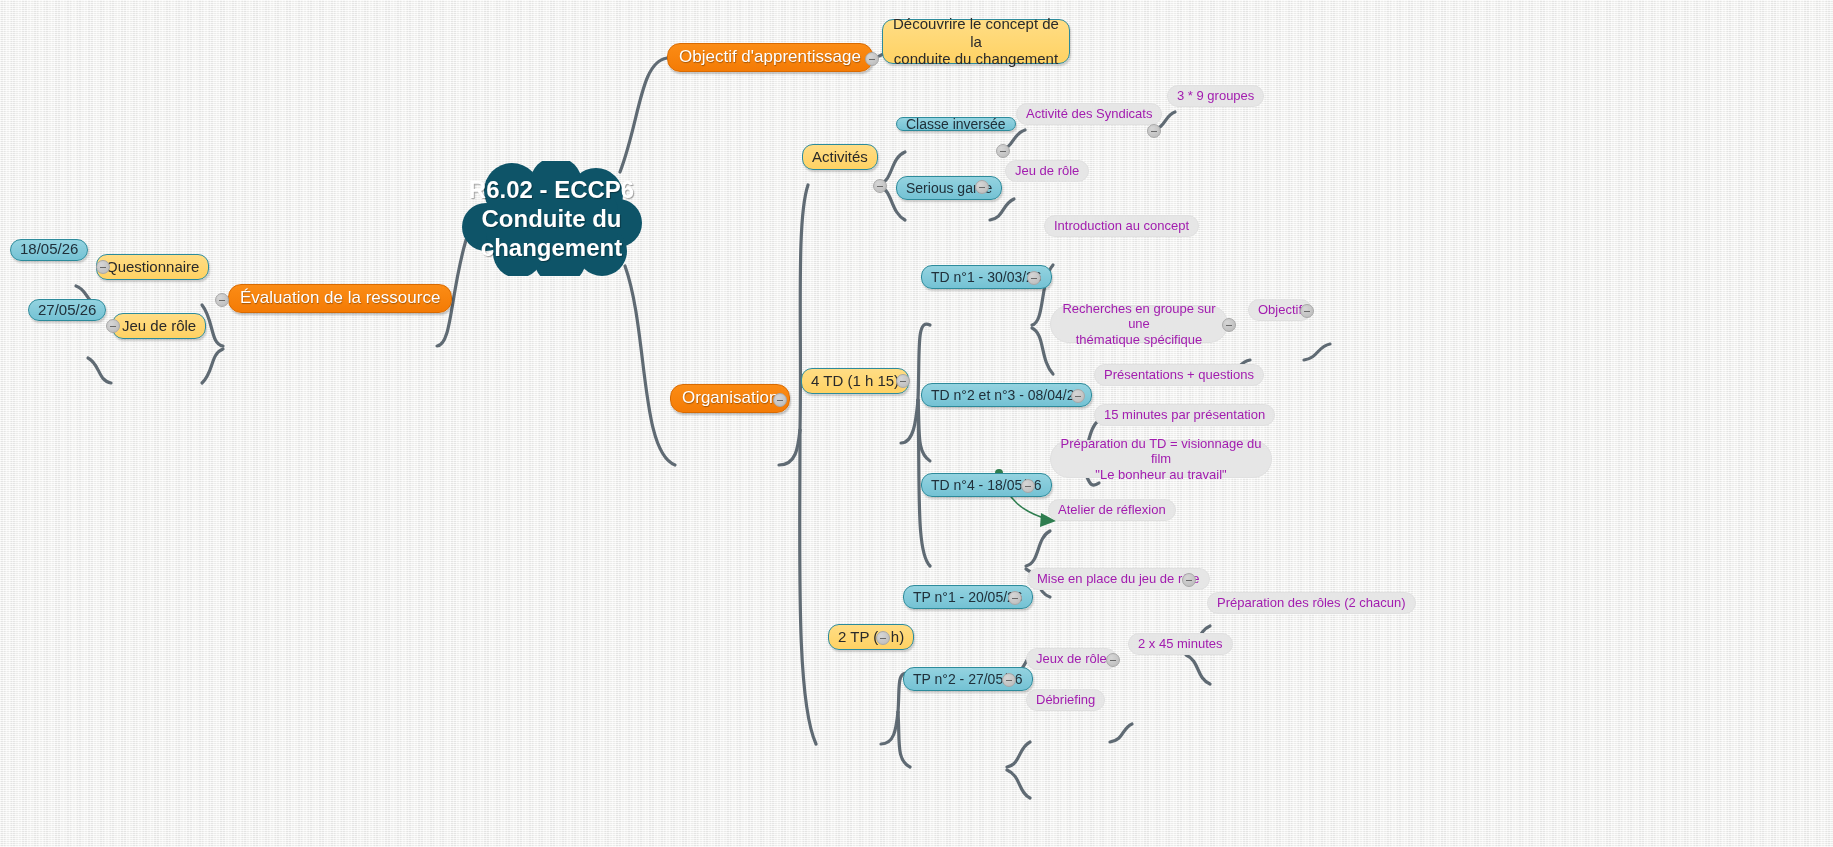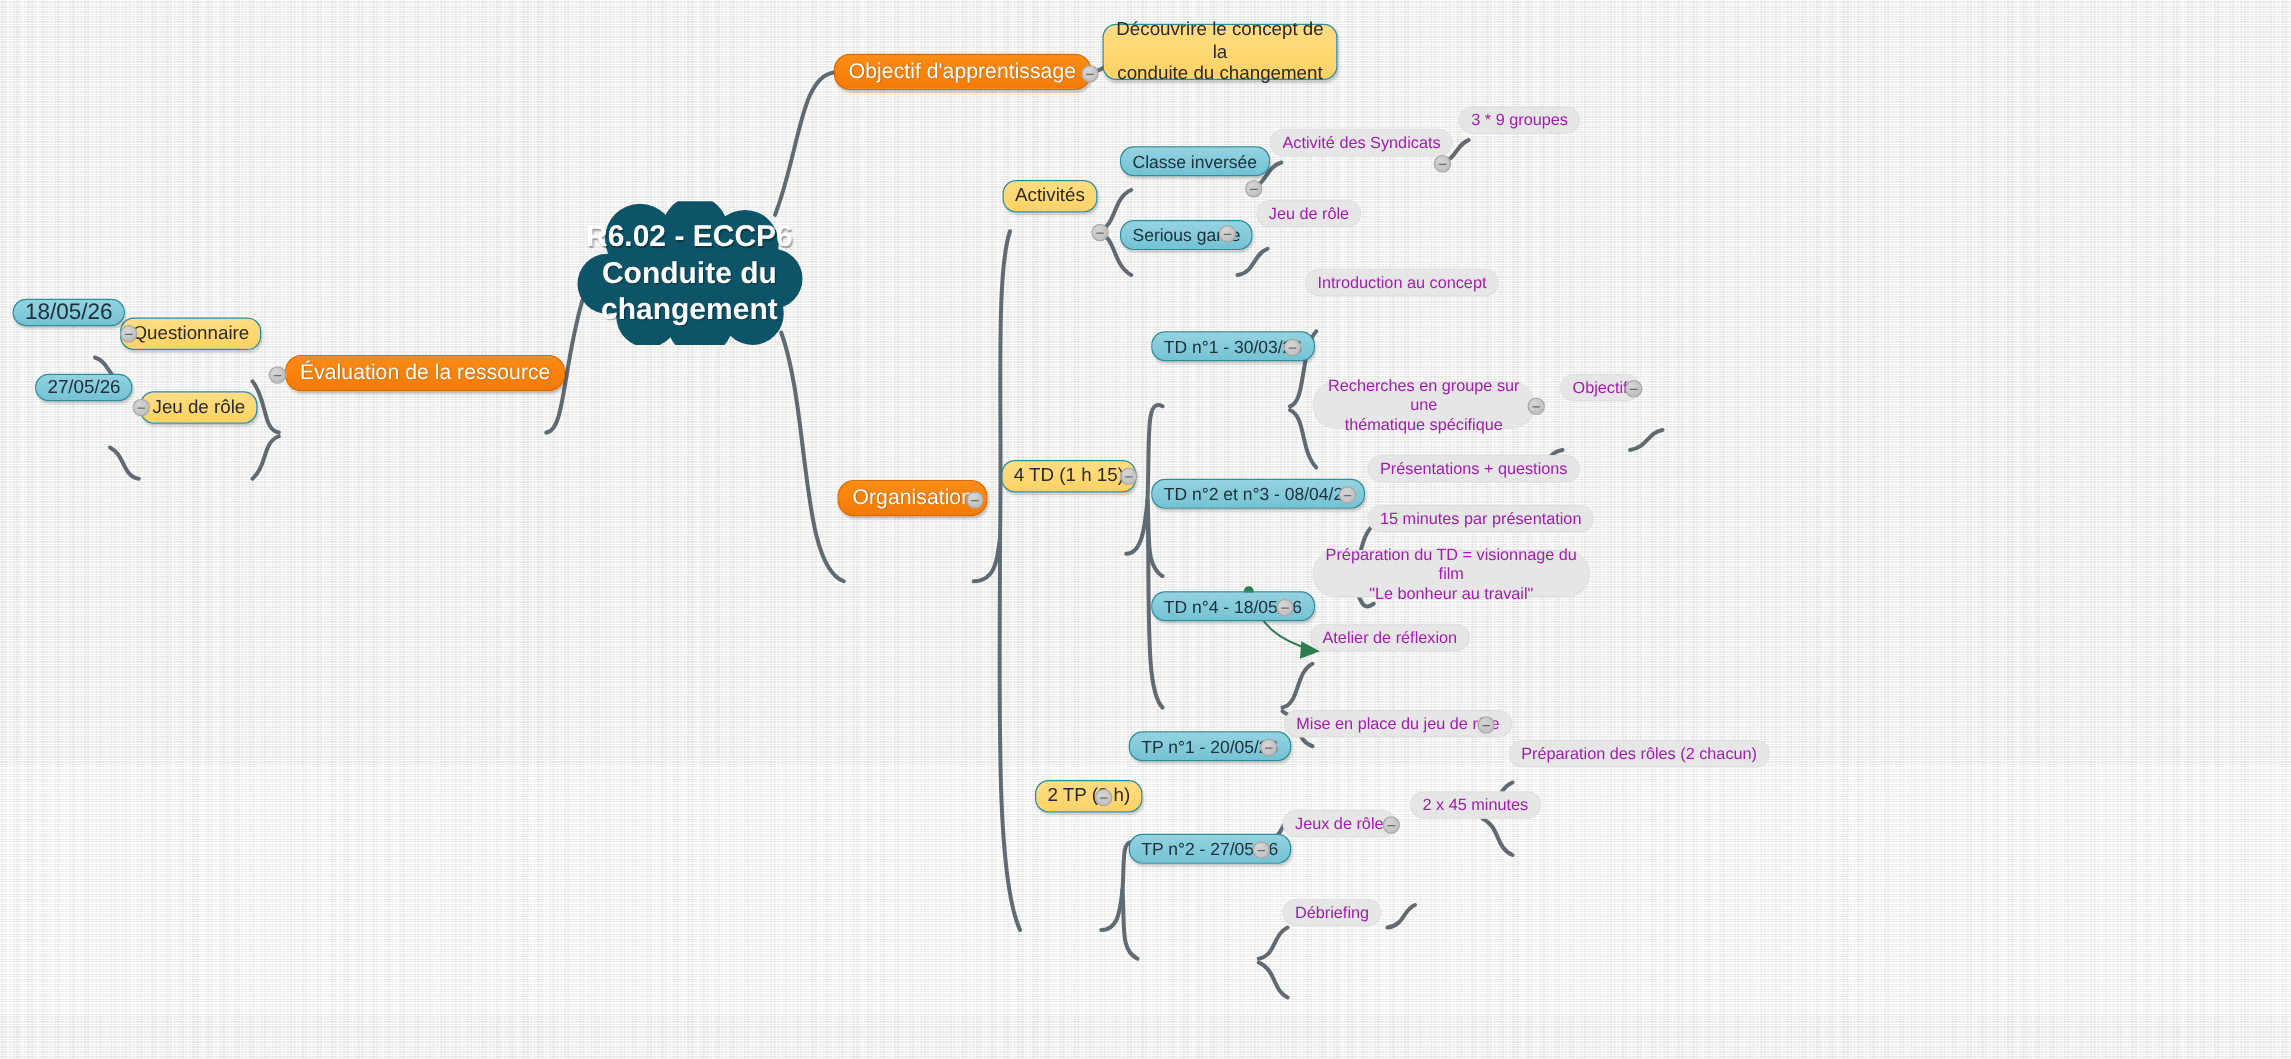--- a/index.html
+++ b/index.html
@@ -226,21 +226,21 @@
   <div class="node n-yellow" style="left:882px; top:19px; width:188px; height:45px;">
     <span>Découvrire le concept de la
 conduite du changement</span>
   </div>
 
   <div class="node n-yellow" style="left:802px; top:144px; height:26px;">
     <span>Activités</span>
   </div>
   <div class="bullet" style="left:873px; top:179px;"></div>
 
-  <div class="node n-blue" style="left:896px; top:117px; height:24px;">
+  <div class="node n-blue" style="left:896px; top:117px; height:14px;">
     <span>Classe inversée</span>
   </div>
   <div class="bullet" style="left:996px; top:144px;"></div>
 
   <div class="node n-grey" style="left:1016px; top:103px; height:22px;">
     <span>Activité des Syndicats</span>
   </div>
   <div class="bullet" style="left:1147px; top:124px;"></div>
 
   <div class="node n-grey" style="left:1167px; top:85px; height:22px;">
@@ -339,35 +339,35 @@
 
   <div class="node n-grey" style="left:1026px; top:648px; height:22px;">
     <span>Jeux de rôle</span>
   </div>
   <div class="bullet" style="left:1106px; top:653px;"></div>
 
   <div class="node n-grey" style="left:1128px; top:633px; height:22px;">
     <span>2 x 45 minutes</span>
   </div>
 
-  <div class="node n-grey" style="left:1026px; top:719px; height:22px;">
+  <div class="node n-grey" style="left:1026px; top:689px; height:22px;">
     <span>Débriefing</span>
   </div>
 
   <div class="node n-orange" style="left:228px; top:284px; height:29px;">
     <span>Évaluation de la ressource</span>
   </div>
   <div class="bullet" style="left:215px; top:293px;"></div>
 
   <div class="node n-yellow" style="left:96px; top:254px; height:26px;">
     <span>Questionnaire</span>
   </div>
   <div class="bullet" style="left:96px; top:260px;"></div>
 
-  <div class="node n-blue" style="left:10px; top:239px; height:22px; font-size:18px;">
+  <div class="node n-blue" style="left:10px; top:239px; height:22px; font-size:15px;align-items:flex-end;">
     <span>18/05/26</span>
   </div>
 
   <div class="node n-yellow" style="left:112px; top:313px; height:26px;">
     <span>Jeu de rôle</span>
   </div>
   <div class="bullet" style="left:106px; top:319px;"></div>
 
   <div class="node n-blue" style="left:28px; top:299px; height:22px; font-size:15px;">
     <span>27/05/26</span>

